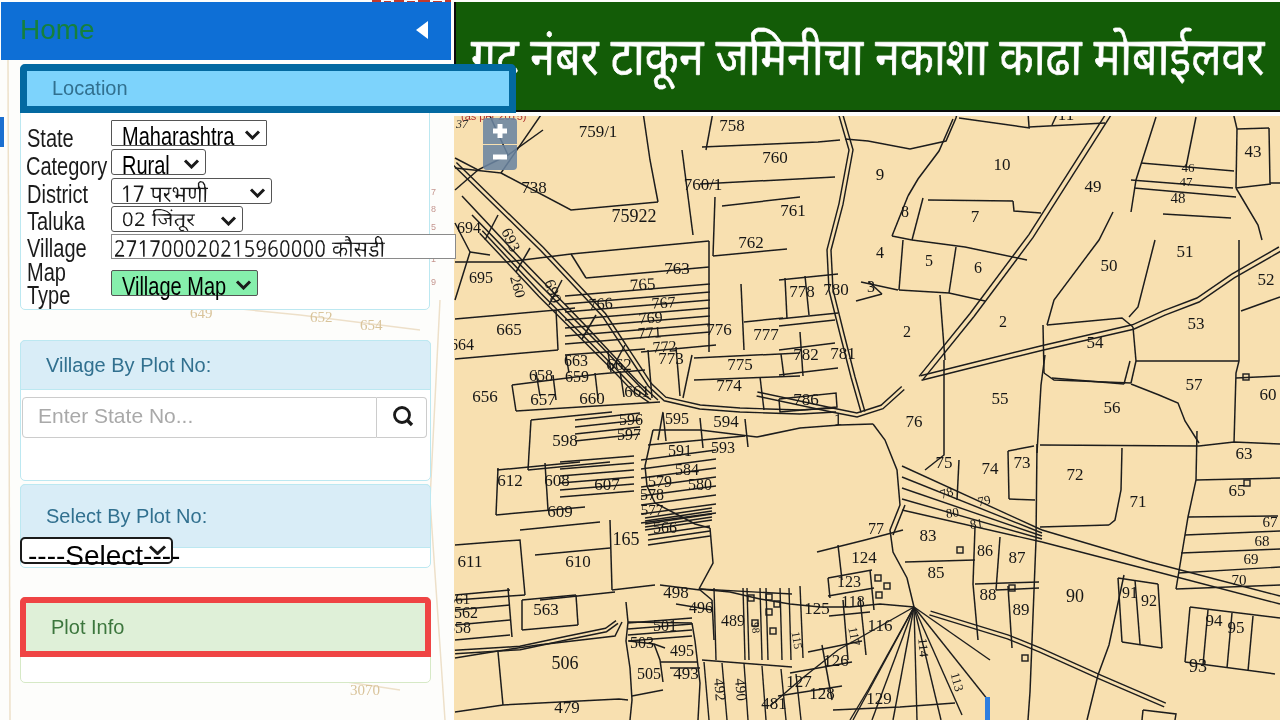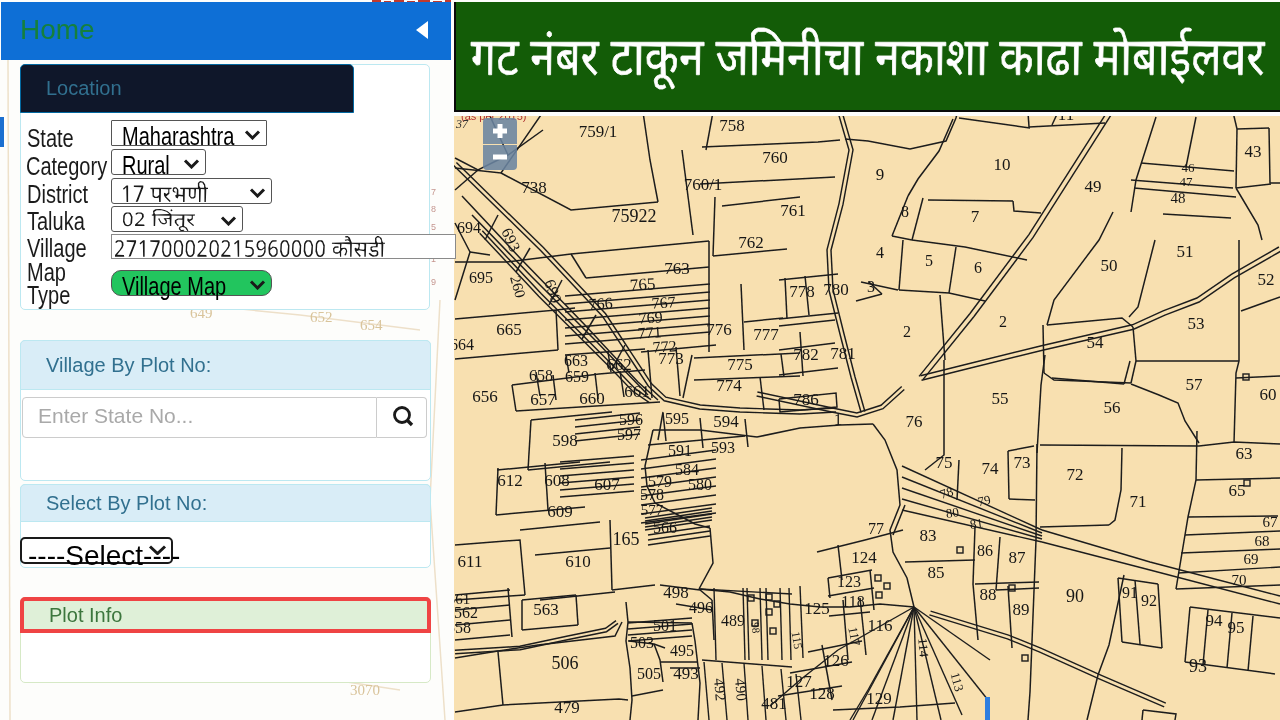--- a/index.html
+++ b/index.html
@@ -517,21 +517,21 @@
     </g>
   </svg>
 
 <div class="abs" style="left:1px;top:2px;width:450px;height:58px;background:#0e6fd6"></div>
 <div class="abs" style="left:20px;top:14px;font-size:28px;color:#15803d">Home</div>
 <svg class="abs" width="16" height="20" style="left:414px;top:20px">
     <polygon points="14,1 14,19 2,10" fill="#fff"></polygon>
   </svg>
 
 <div class="abs" style="left:20px;top:64px;width:410px;height:246px;background:#fff;border:1px solid #bce8f1;border-radius:5px"></div>
-<div class="abs phead" style="left:20px;top:64px;width:334px;height:49px;background:#0f172a;border:1px solid #0369a1;border-radius:5px 5px 0 0">Location</div>
+<div class="abs phead" style="left:20px;top:64px;width:496px;height:49px;background:#7dd3fc;border:7px solid #0369a1;border-radius:5px 5px 0 0">Location</div>
 <div class="lbl" style="left:27px;top:124px">State</div>
 <div class="lbl" style="left:26px;top:152px">Category</div>
 <div class="lbl" style="left:27px;top:180px">District</div>
 <div class="lbl" style="left:27px;top:207px">Taluka</div>
 <div class="lbl" style="left:27px;top:234px">Village</div>
 <div class="lbl" style="left:27px;top:261px;line-height:18px">Map<br>Type</div>
 <div style="position:absolute;left:111px;top:120px;width:156px;height:26px;background:#fff;border:1.6px solid #555;border-radius:1px">
     <span style="position:absolute;left:10px;top:1px;font-size:20px;transform:scaleY(1.27);transform-origin:0 0;white-space:nowrap">Maharashtra</span>
     <svg width="17" height="10" viewBox="0 0 17 10" style="position:absolute;right:5px;top:9px">
       <polyline points="2,1.5 8.5,8 15,1.5" fill="none" stroke="#1a1a1a" stroke-width="3"></polyline>
@@ -557,47 +557,47 @@
     <svg style="position:absolute;left:11px;top:2px" width="74" height="24" viewBox="0 0 74 24">
       <g transform="translate(-5.48,-3.83) scale(1.0959,0.9565)">
         <path d="M17.0 8.3 16.3 9.3 17.0 10.0 19.0 8.7 21.3 9.0 22.3 10.0 22.3 12.7 20.3 15.7 16.0 20.3 16.0 21.7 24.7 21.7 24.3 20.3 18.0 20.0 23.0 14.3 24.0 12.0 23.7 9.3 21.7 7.7 18.3 7.7Z M7.7 7.7 6.3 8.7 5.3 10.7 5.0 17.3 6.3 20.7 7.7 21.7 9.7 22.0 11.7 21.3 13.3 19.0 13.7 12.0 12.0 8.3 11.0 7.7Z M8.7 8.7 10.0 8.7 11.3 9.7 12.3 12.7 11.7 19.3 10.0 20.7 8.7 20.7 7.3 19.7 6.3 16.3 6.7 11.0 7.3 9.7Z M48.3 5.0 48.7 6.3 50.0 6.0 50.0 5.0 49.3 4.3Z M32.3 6.7 32.7 8.3 32.3 9.7 31.3 9.7 31.3 10.7 33.0 11.0 33.0 21.7 34.3 21.7 34.7 10.7 47.7 11.0 47.3 13.3 42.0 13.7 44.0 17.0 43.7 18.3 42.7 19.0 40.3 18.0 38.7 15.3 38.3 13.7 37.0 14.3 39.3 18.7 41.3 20.0 43.3 20.0 45.0 18.7 45.0 16.3 44.3 14.3 47.7 14.7 47.7 21.7 49.0 21.7 49.3 10.7 59.3 11.0 59.0 14.0 55.0 14.0 52.3 15.7 52.3 18.3 55.0 22.0 56.0 21.0 54.0 19.0 53.7 16.3 55.7 15.0 59.3 15.3 59.0 21.7 57.0 22.3 56.0 23.7 56.0 25.3 57.7 27.0 60.0 27.0 61.0 26.3 60.7 25.7 58.3 26.0 57.3 25.0 57.3 23.7 59.3 22.7 61.7 23.7 63.7 27.0 64.7 26.7 63.3 23.7 60.7 21.7 61.0 10.7 67.7 11.0 67.7 13.7 66.0 15.0 64.3 14.0 63.7 14.3 63.7 16.0 64.7 17.7 69.0 21.7 69.7 21.3 69.7 20.7 65.7 17.0 68.7 14.7 68.7 11.0 70.7 10.7 70.7 9.7 49.3 9.7 45.7 6.3 43.0 5.0 39.0 4.0 34.7 4.3 33.0 5.3Z M33.7 7.0 35.7 5.3 40.3 5.3 44.7 7.0 47.3 9.3 34.7 9.7 33.7 8.3Z" fill="#1a1a1a"></path>
       </g>
     </svg>
     <svg width="17" height="10" viewBox="0 0 17 10" style="position:absolute;right:5px;top:9px">
       <polyline points="2,1.5 8.5,8 15,1.5" fill="none" stroke="#1a1a1a" stroke-width="3"></polyline>
     </svg>
   </div>
 <div class="abs" style="left:111px;top:234px;width:345px;height:25px;background:#fff;border:1.5px solid #8a8a8a"></div>
-<div style="position:absolute;left:111px;top:270px;width:161px;height:26px;background:#22c55e;border:1.6px solid #555;border-radius:10px">
+<div style="position:absolute;left:111px;top:270px;width:147px;height:26px;background:#86efac;border:1.6px solid #555;border-radius:2px">
     <span style="position:absolute;left:10px;top:1px;font-size:20px;transform:scaleY(1.27);transform-origin:0 0;white-space:nowrap">Village Map</span>
     <svg width="17" height="10" viewBox="0 0 17 10" style="position:absolute;right:5px;top:9px">
       <polyline points="2,1.5 8.5,8 15,1.5" fill="none" stroke="#1a1a1a" stroke-width="3"></polyline>
     </svg>
   </div>
 
 <div class="abs" style="left:20px;top:340px;width:411px;height:141px;background:#fff;border:1px solid #bce8f1;border-radius:5px"></div>
 <div class="abs phead" style="left:20px;top:340px;width:411px;height:50px;background:#d9edf7;border:1px solid #bce8f1;border-radius:5px 5px 0 0">Village By Plot No:</div>
 <div class="abs" style="left:22px;top:397px;width:355px;height:41px;background:#fff;border:1px solid #ccc;border-radius:4px 0 0 4px"></div>
 <div class="abs" style="left:38px;top:404px;font-size:21px;color:#a9a9a9">Enter State No...</div>
 <div class="abs" style="left:377px;top:397px;width:50px;height:41px;background:#fff;border:1px solid #ccc;border-left:none;border-radius:0 4px 4px 0"></div>
 <svg class="abs" width="26" height="26" style="left:392px;top:404px">
     <circle cx="10" cy="11" r="7.5" fill="none" stroke="#1a1a1a" stroke-width="2.8"></circle>
     <line x1="15.5" y1="16.5" x2="20" y2="21" stroke="#1a1a1a" stroke-width="3.4"></line>
   </svg>
 
 <div class="abs" style="left:20px;top:484px;width:411px;height:84px;background:#fff;border:1px solid #bce8f1;border-radius:5px"></div>
-<div class="abs phead" style="left:20px;top:484px;width:411px;height:38px;background:#d9edf7;border:1px solid #bce8f1;border-radius:5px 5px 0 0">Select By Plot No:</div>
+<div class="abs phead" style="left:20px;top:484px;width:411px;height:64px;background:#d9edf7;border:1px solid #bce8f1;border-radius:5px 5px 0 0">Select By Plot No:</div>
 <div class="abs" style="left:20px;top:537px;width:153px;height:27px;background:#fff;border:2px solid #1a1a1a;border-radius:5px"></div>
 <div class="abs" style="left:28px;top:540px;font-size:28px">----Select----</div>
 <svg class="abs" width="19" height="10" style="left:148px;top:545px">
     <polyline points="2,1.5 9.5,8.5 17,1.5" fill="none" stroke="#1a1a1a" stroke-width="3"></polyline>
   </svg>
 
 <div class="abs" style="left:20px;top:597px;width:411px;height:86px;background:#fff;border:1px solid #d6e9c6;border-radius:5px"></div>
-<div class="abs phead" style="left:20px;top:597px;width:411px;height:36px;background:#dff0d8;border:4px solid #ef4444;border-radius:5px 5px 0 0;color:#3c763d">Plot Info</div>
+<div class="abs phead" style="left:20px;top:597px;width:411px;height:60px;background:#dff0d8;border:6px solid #ef4444;border-radius:5px 5px 0 0;color:#3c763d">Plot Info</div>
 
 <div class="abs" style="left:0;top:117px;width:4px;height:30px;background:#1b6fd0"></div>
 
 <div class="abs" style="left:483px;top:118px;width:34px;height:26px;background:rgba(106,132,161,0.88);border-radius:4px 4px 0 0"></div>
 <div class="abs" style="left:483px;top:145px;width:34px;height:25px;background:rgba(106,132,161,0.88);border-radius:0 0 4px 4px"></div>
 <svg class="abs" width="34" height="52" style="left:483px;top:118px">
     <line x1="17" y1="6" x2="17" y2="20" stroke="#fff" stroke-width="5"></line>
     <line x1="10" y1="13" x2="24" y2="13" stroke="#fff" stroke-width="5"></line>
     <line x1="10" y1="39" x2="24" y2="39" stroke="#fff" stroke-width="5"></line>
   </svg>

